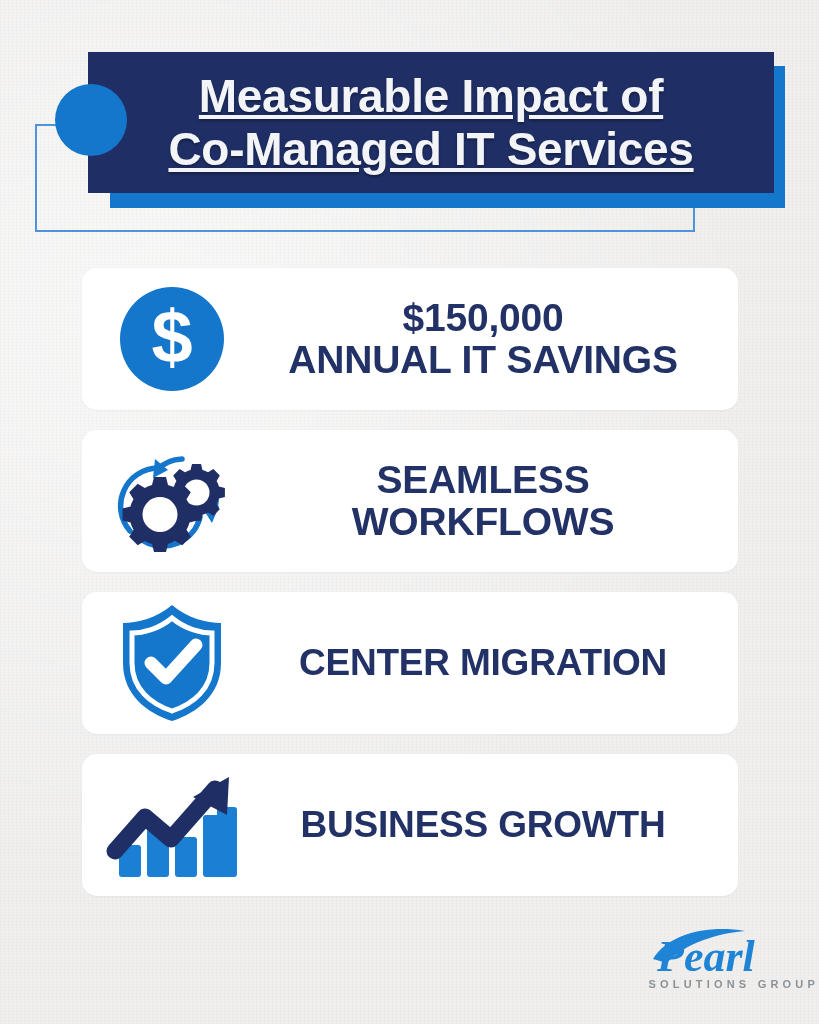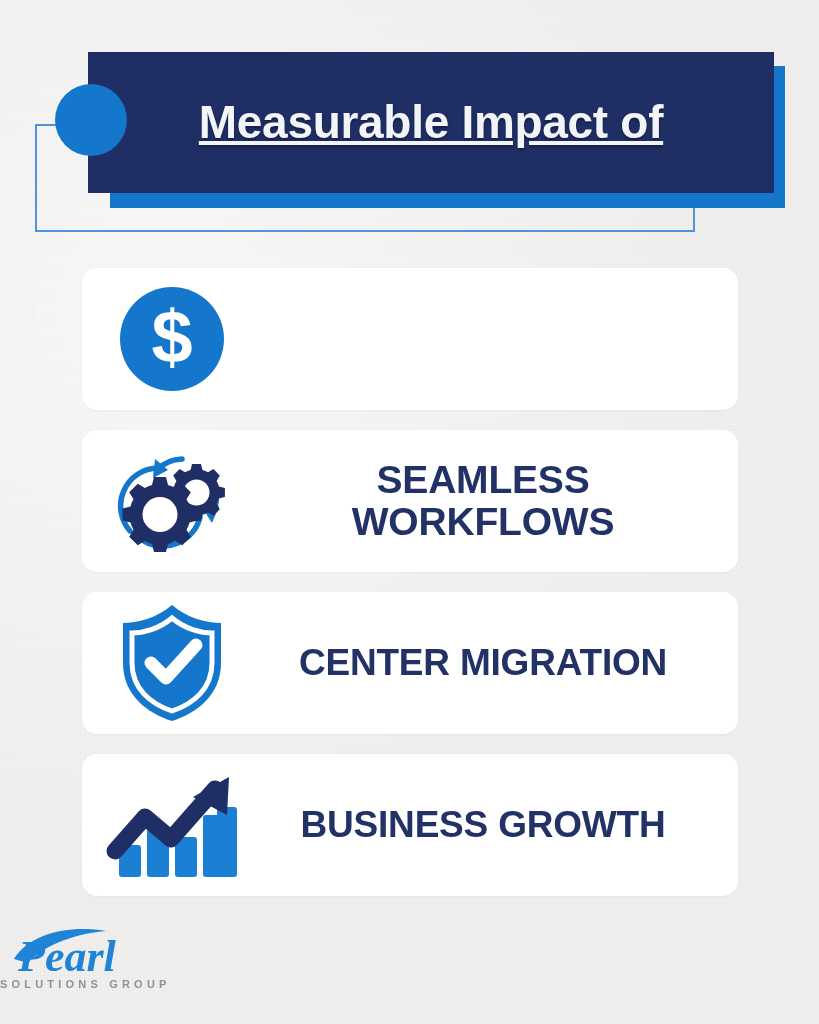--- a/index.html
+++ b/index.html
@@ -157,21 +157,21 @@
 
   
   .footer {
     position: absolute;
     left: 0;
     top: 925px;
     width: 819px;
     z-index: 2;
     display: flex;
     flex-direction: column;
-    align-items: flex-start;
+    align-items: flex-end;
   }
   .logo-word {
     position: relative;
     height: 56px;
     width: 180px;
   }
   .logo-sub {
     margin-top: -3px;
     font-size: 11px;
     letter-spacing: 4.2px;
@@ -185,30 +185,35 @@
 
 <div class="paper-texture"></div>
 
 <div class="header-zone">
   <div class="header-outline"></div>
   <div class="header-shadow-bar"></div>
   <div class="header-box"></div>
   <div class="header-circle"></div>
   <div class="header-title">
     <div class="line1">Measurable Impact of</div>
+    <div class="line2">Co-Managed IT Services</div>
   </div>
 </div>
 
 <div class="cards">
 
   <div class="card">
     <div class="card-icon">
       <div class="money-circle">
         <span>$</span>
       </div>
+    </div>
+    <div class="card-text">
+      <div class="l1">$150,000</div>
+      <div class="l2">ANNUAL IT SAVINGS</div>
     </div>
   </div>
 
   <div class="card">
     <div class="card-icon">
       <svg width="128" height="112" viewBox="0 0 128 112">
 
         <g fill="none" stroke="#1477cc" stroke-width="5.5" stroke-linecap="round">
           <path d="M22 86 A38 38 0 0 1 50 23"></path>
           <path d="M104 36 A36 36 0 0 1 104 70"></path>

